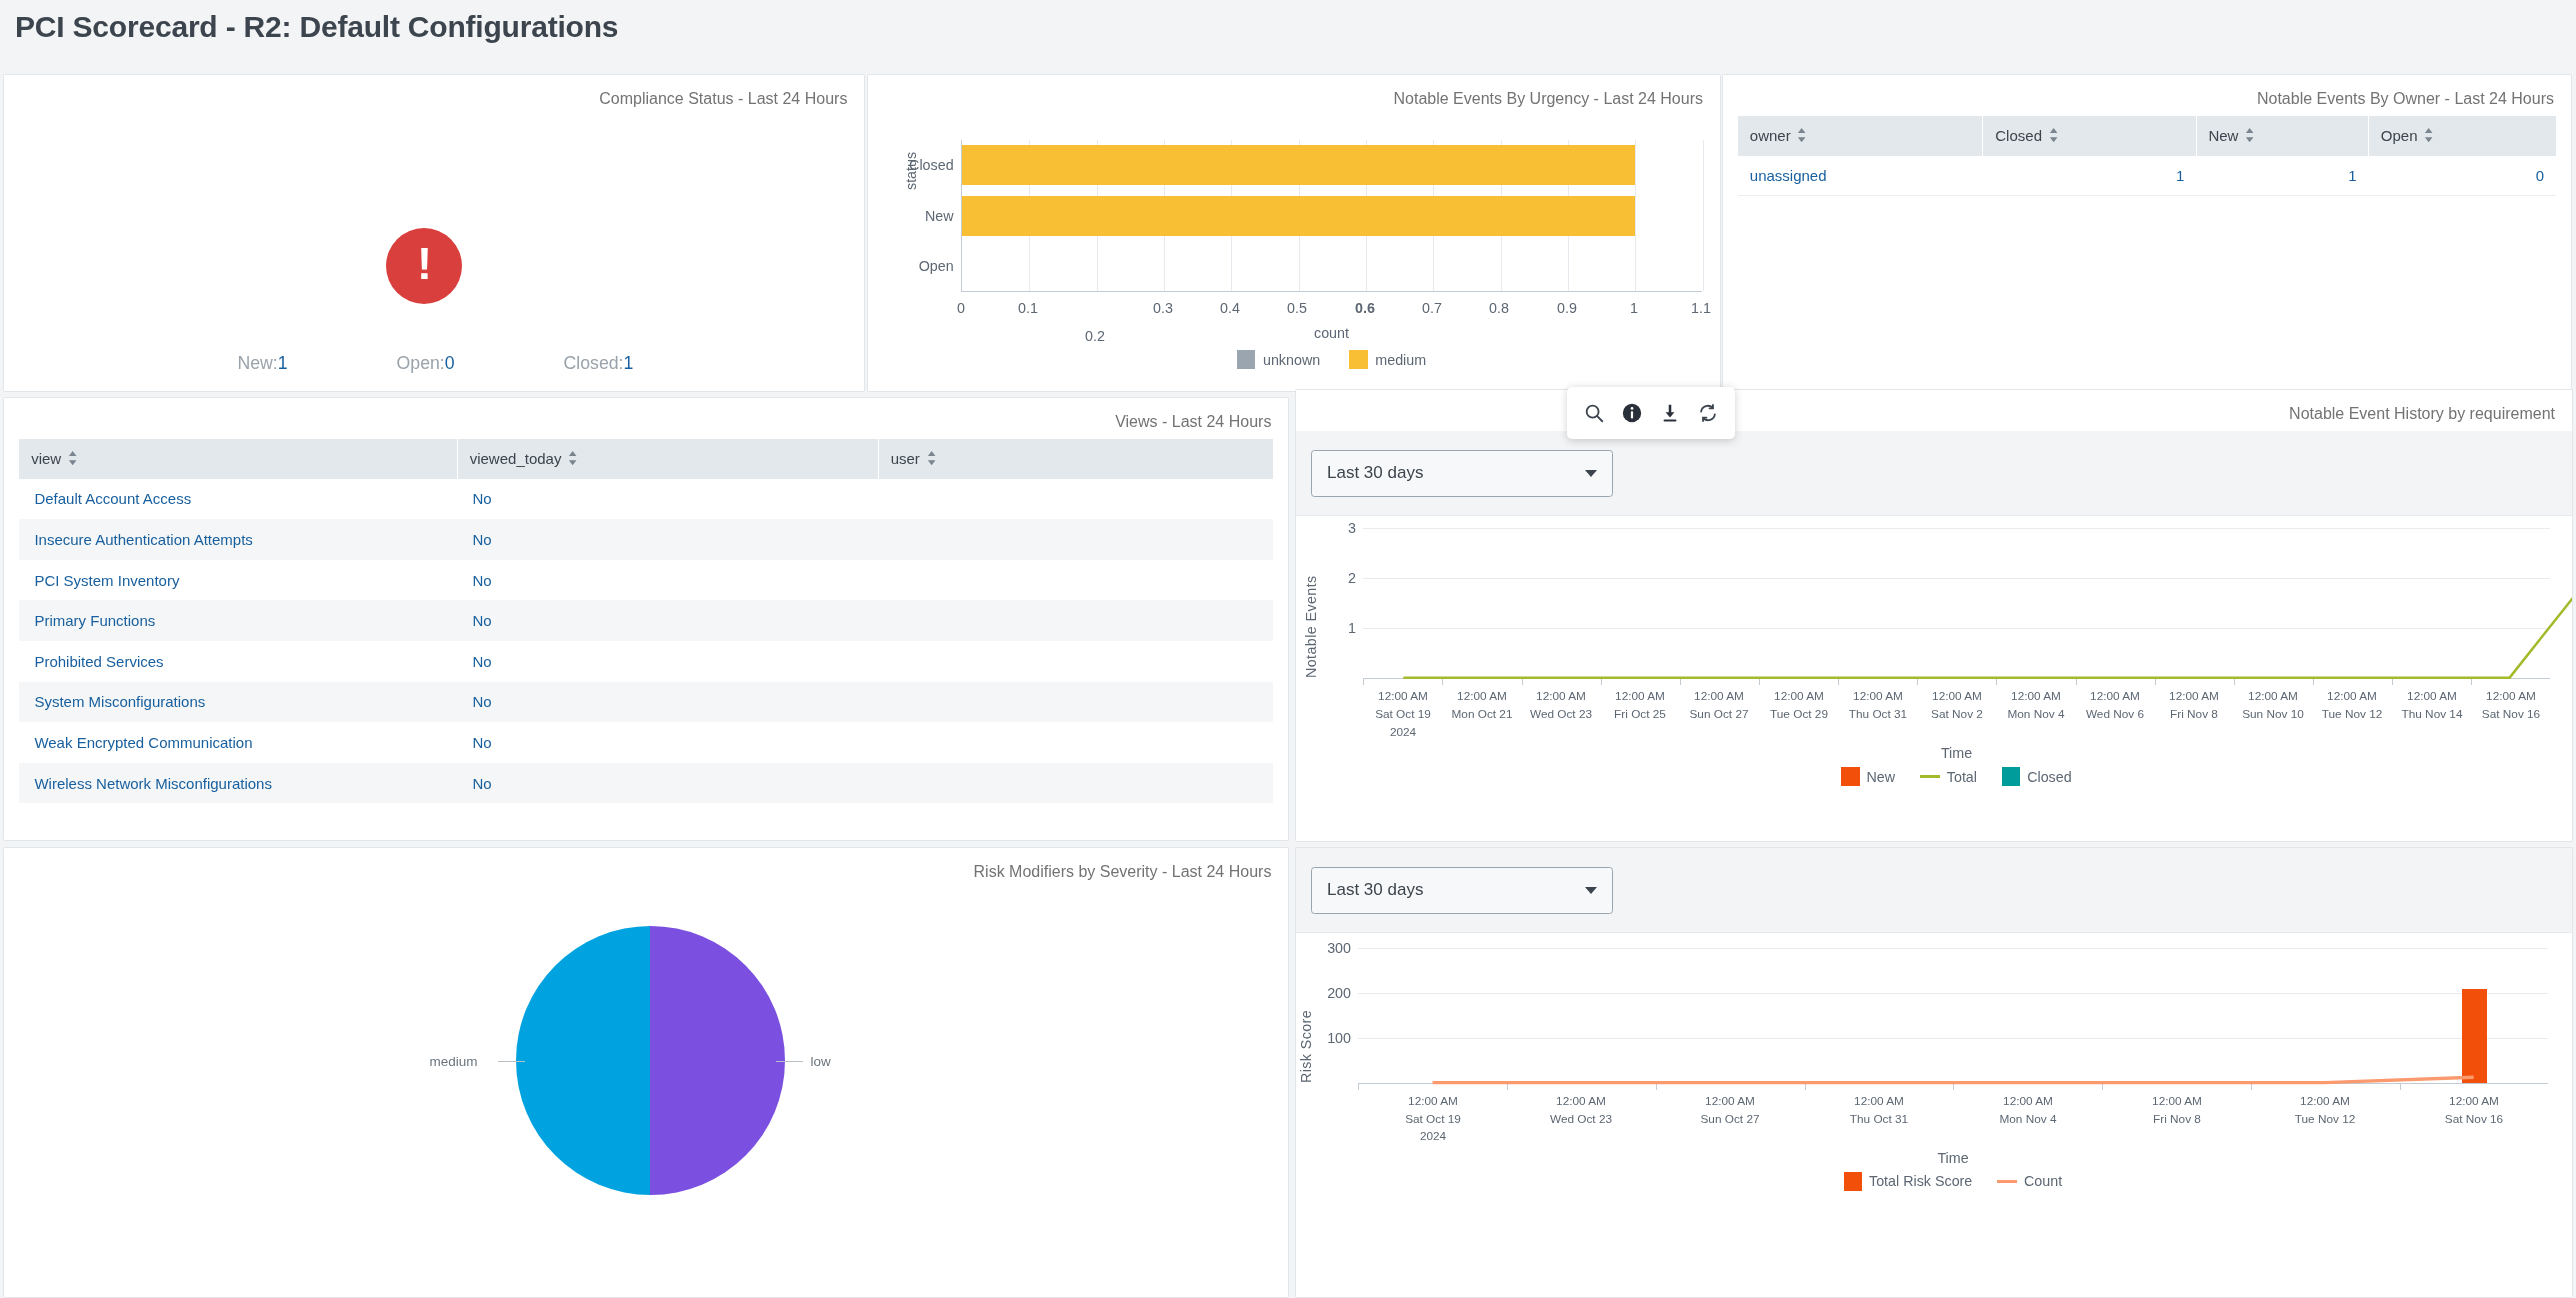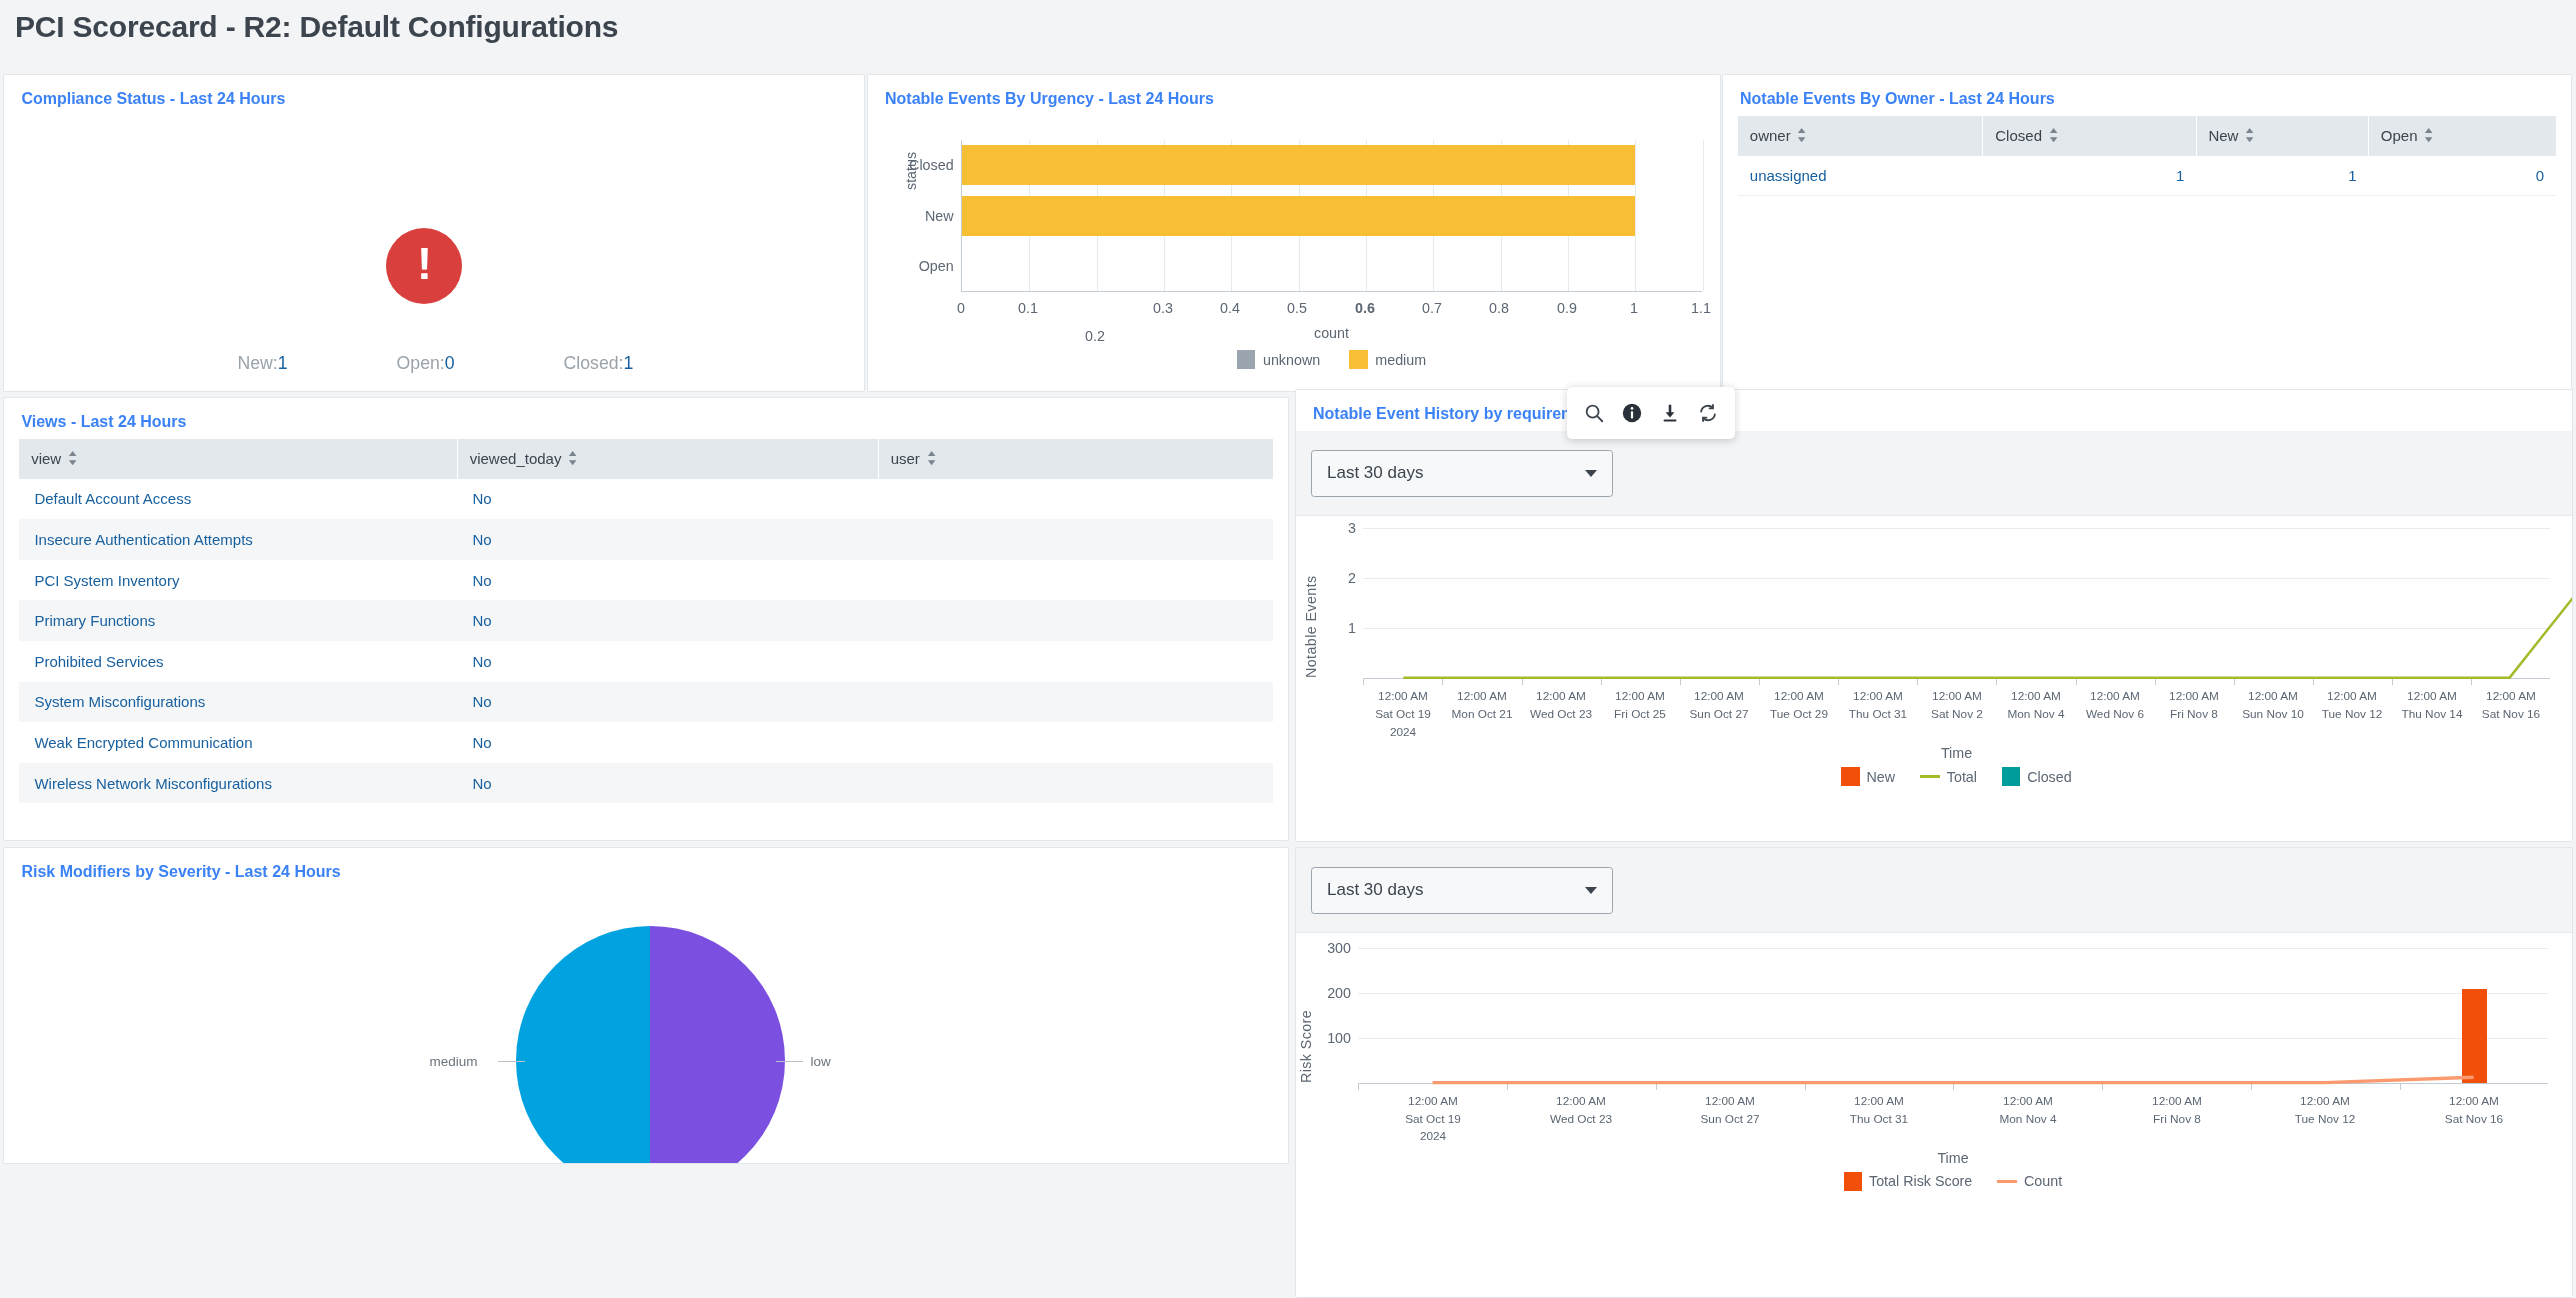--- a/index.html
+++ b/index.html
@@ -19,22 +19,23 @@
   }
 
   .panel {
     position: absolute;
     background: #ffffff;
     border: 0.8px solid #e1e6eb;
     border-radius: 1.7px;
     overflow: hidden;
   }
   .panel-title {
-    font-size: 16px; font-weight: 700; color: #3b82f6;
+    font-size: 16px; font-weight: 400; color: #737373;
     padding: 15px 17px 8.4px 17px;
+    text-align: right;
   }
 
   
   #p-compliance { left: 3.4px; top: 74px; width: 862px; height: 318px; }
   .alert-circle {
     position: absolute; left: 382px; top: 153px;
     width: 76px; height: 76px; border-radius: 50%;
     background: #d93f3c;
     display: flex; align-items: center; justify-content: center;
   }
@@ -154,21 +155,21 @@
     position: absolute; font-size: 14.3px; color: #5c6773; text-align: center;
   }
   .ch-legend {
     position: absolute; display: flex; align-items: center;
     justify-content: center; gap: 25px; font-size: 14.3px; color: #5c6773;
   }
   .ch-legend .item { display: flex; align-items: center; gap: 6.7px; }
   .line-swatch { width: 20px; height: 3.4px; display: inline-block; }
 
   
-  #p-pie { left: 3.4px; top: 847px; width: 1286px; height: 317px; }
+  #p-pie { left: 3.4px; top: 847px; width: 1286px; height: 451px; }
   .pie-area { position: relative; width: 1286px; height: 396px; }
   .pie {
     position: absolute; left: 512px; top: 37px;
     width: 269px; height: 269px; border-radius: 50%;
     background: linear-gradient(90deg, #00a3e0 0 50%, #7b4fe0 50% 100%);
   }
   .pie-lbl { position: absolute; font-size: 13.5px; color: #6b757e; }
   .pie-leader { position: absolute; height: 0.8px; background: #b9c0c7; }
 
   

